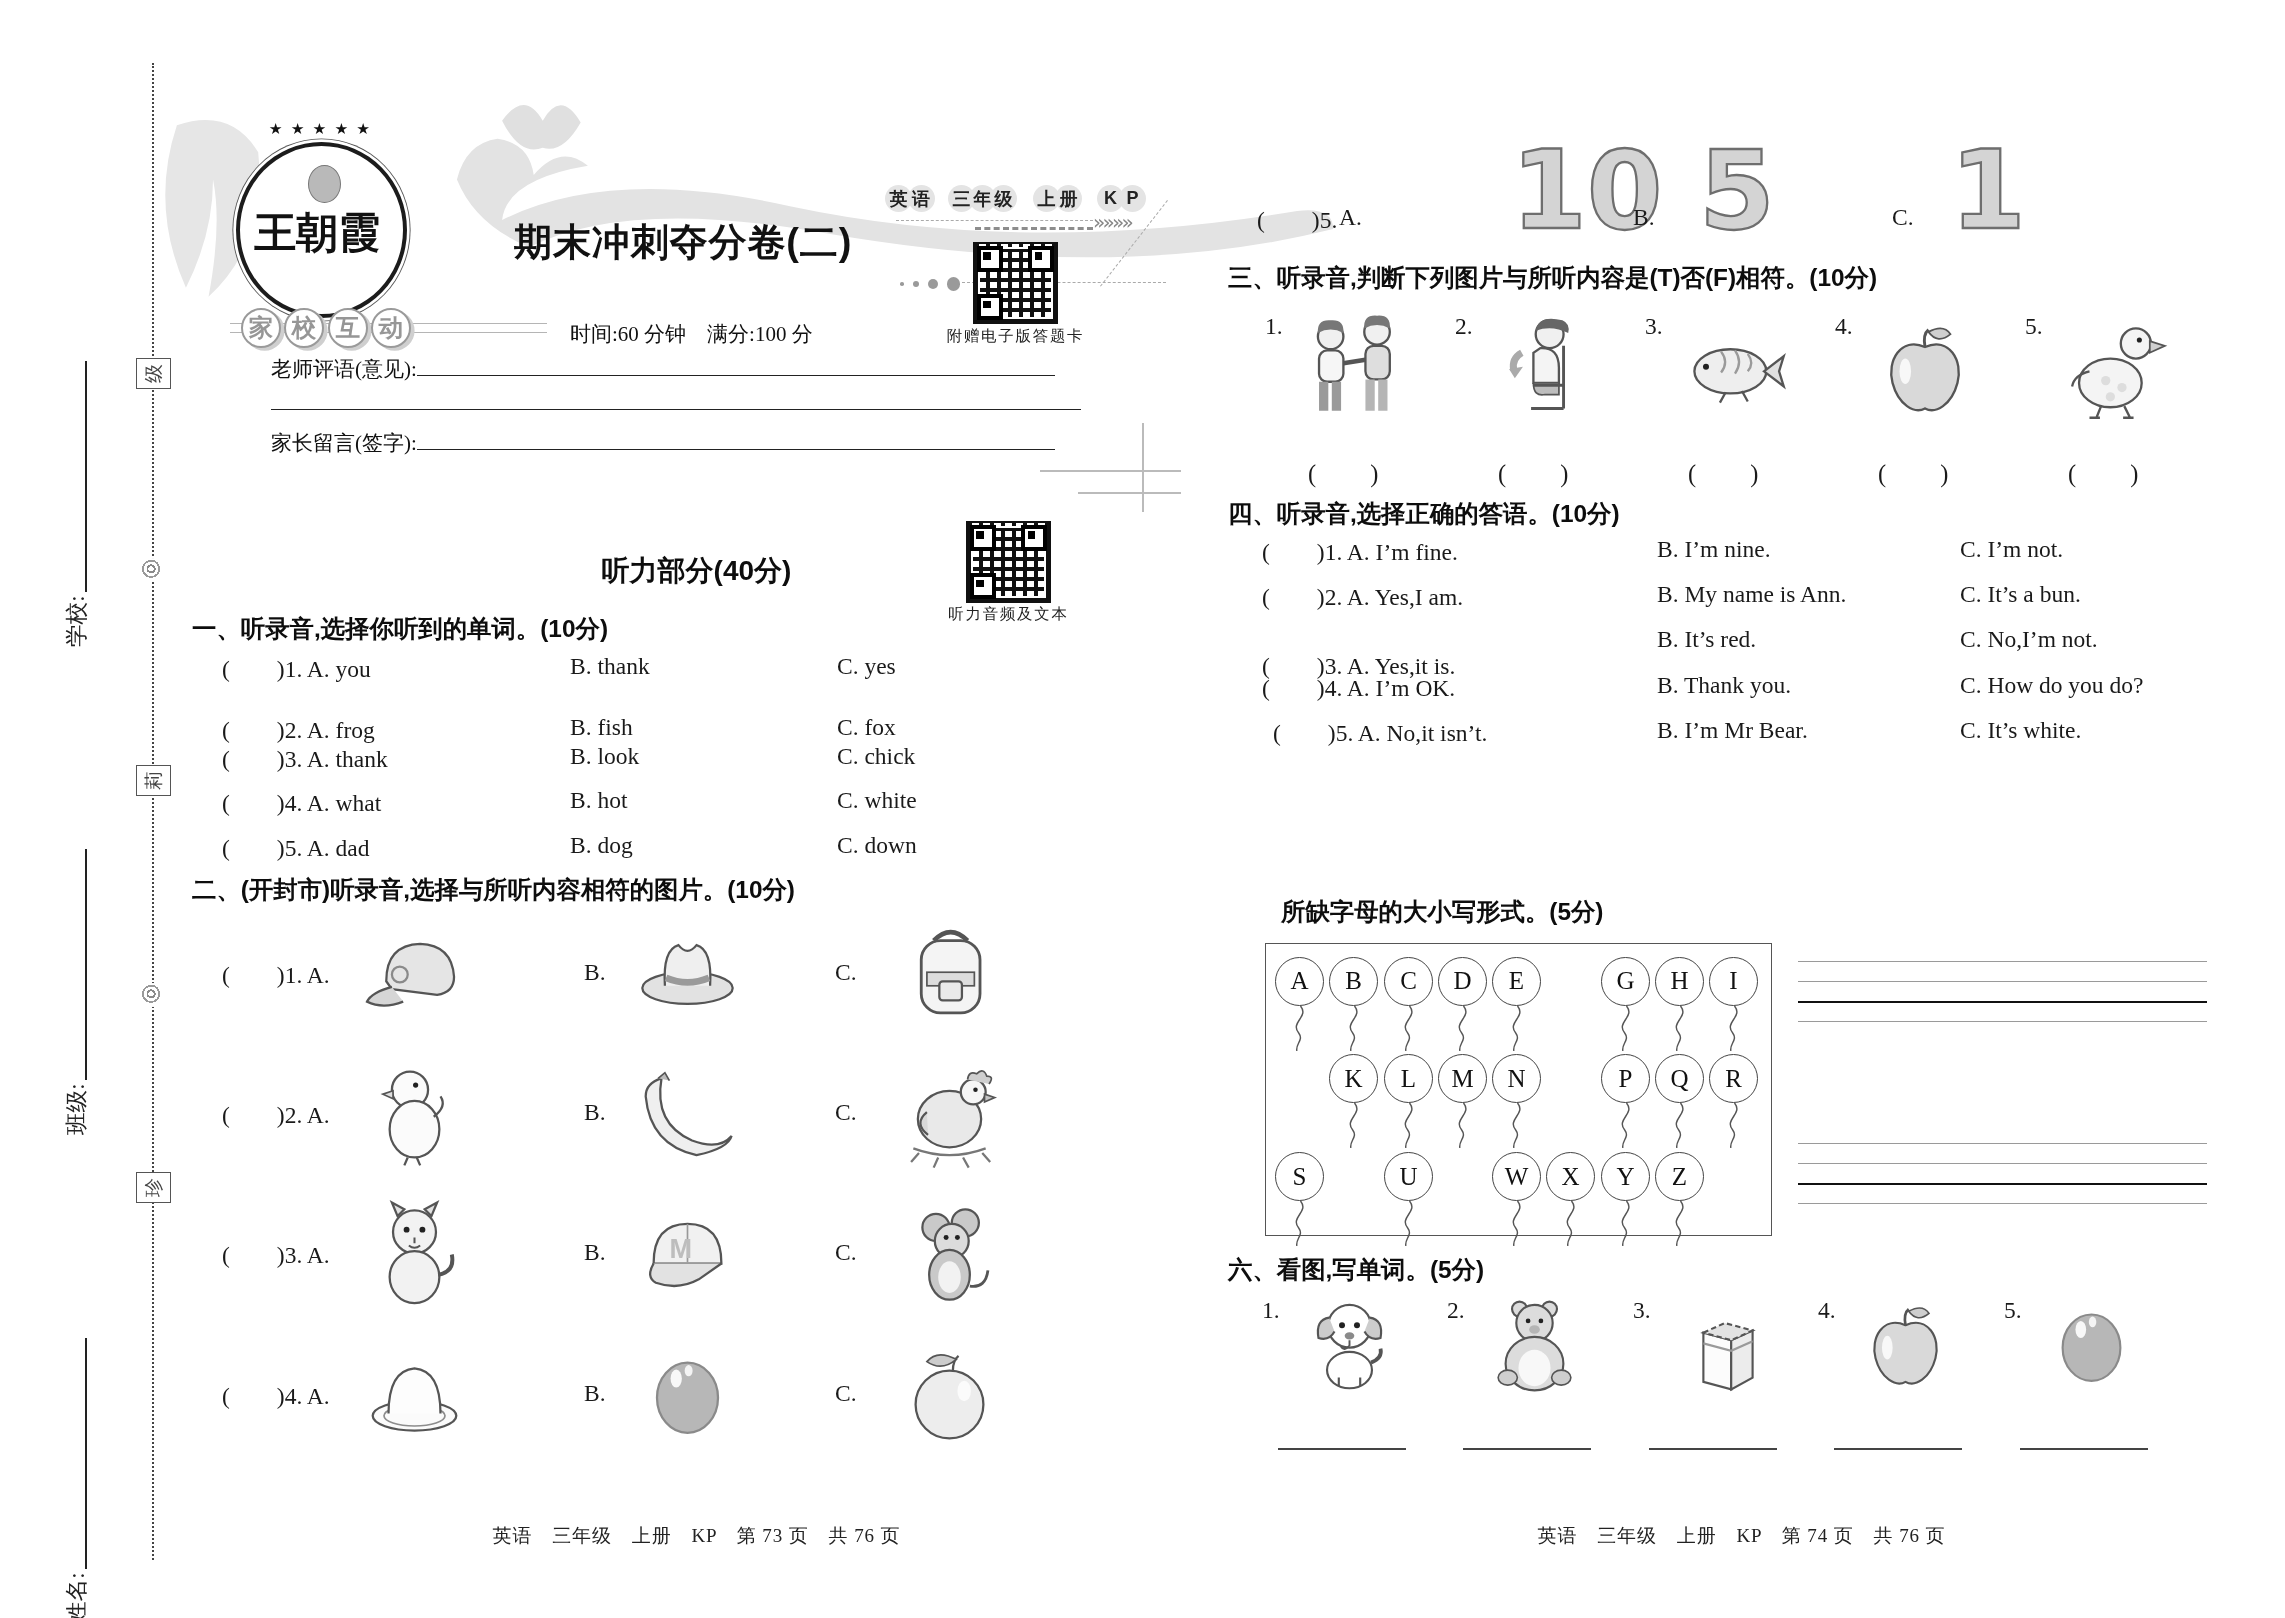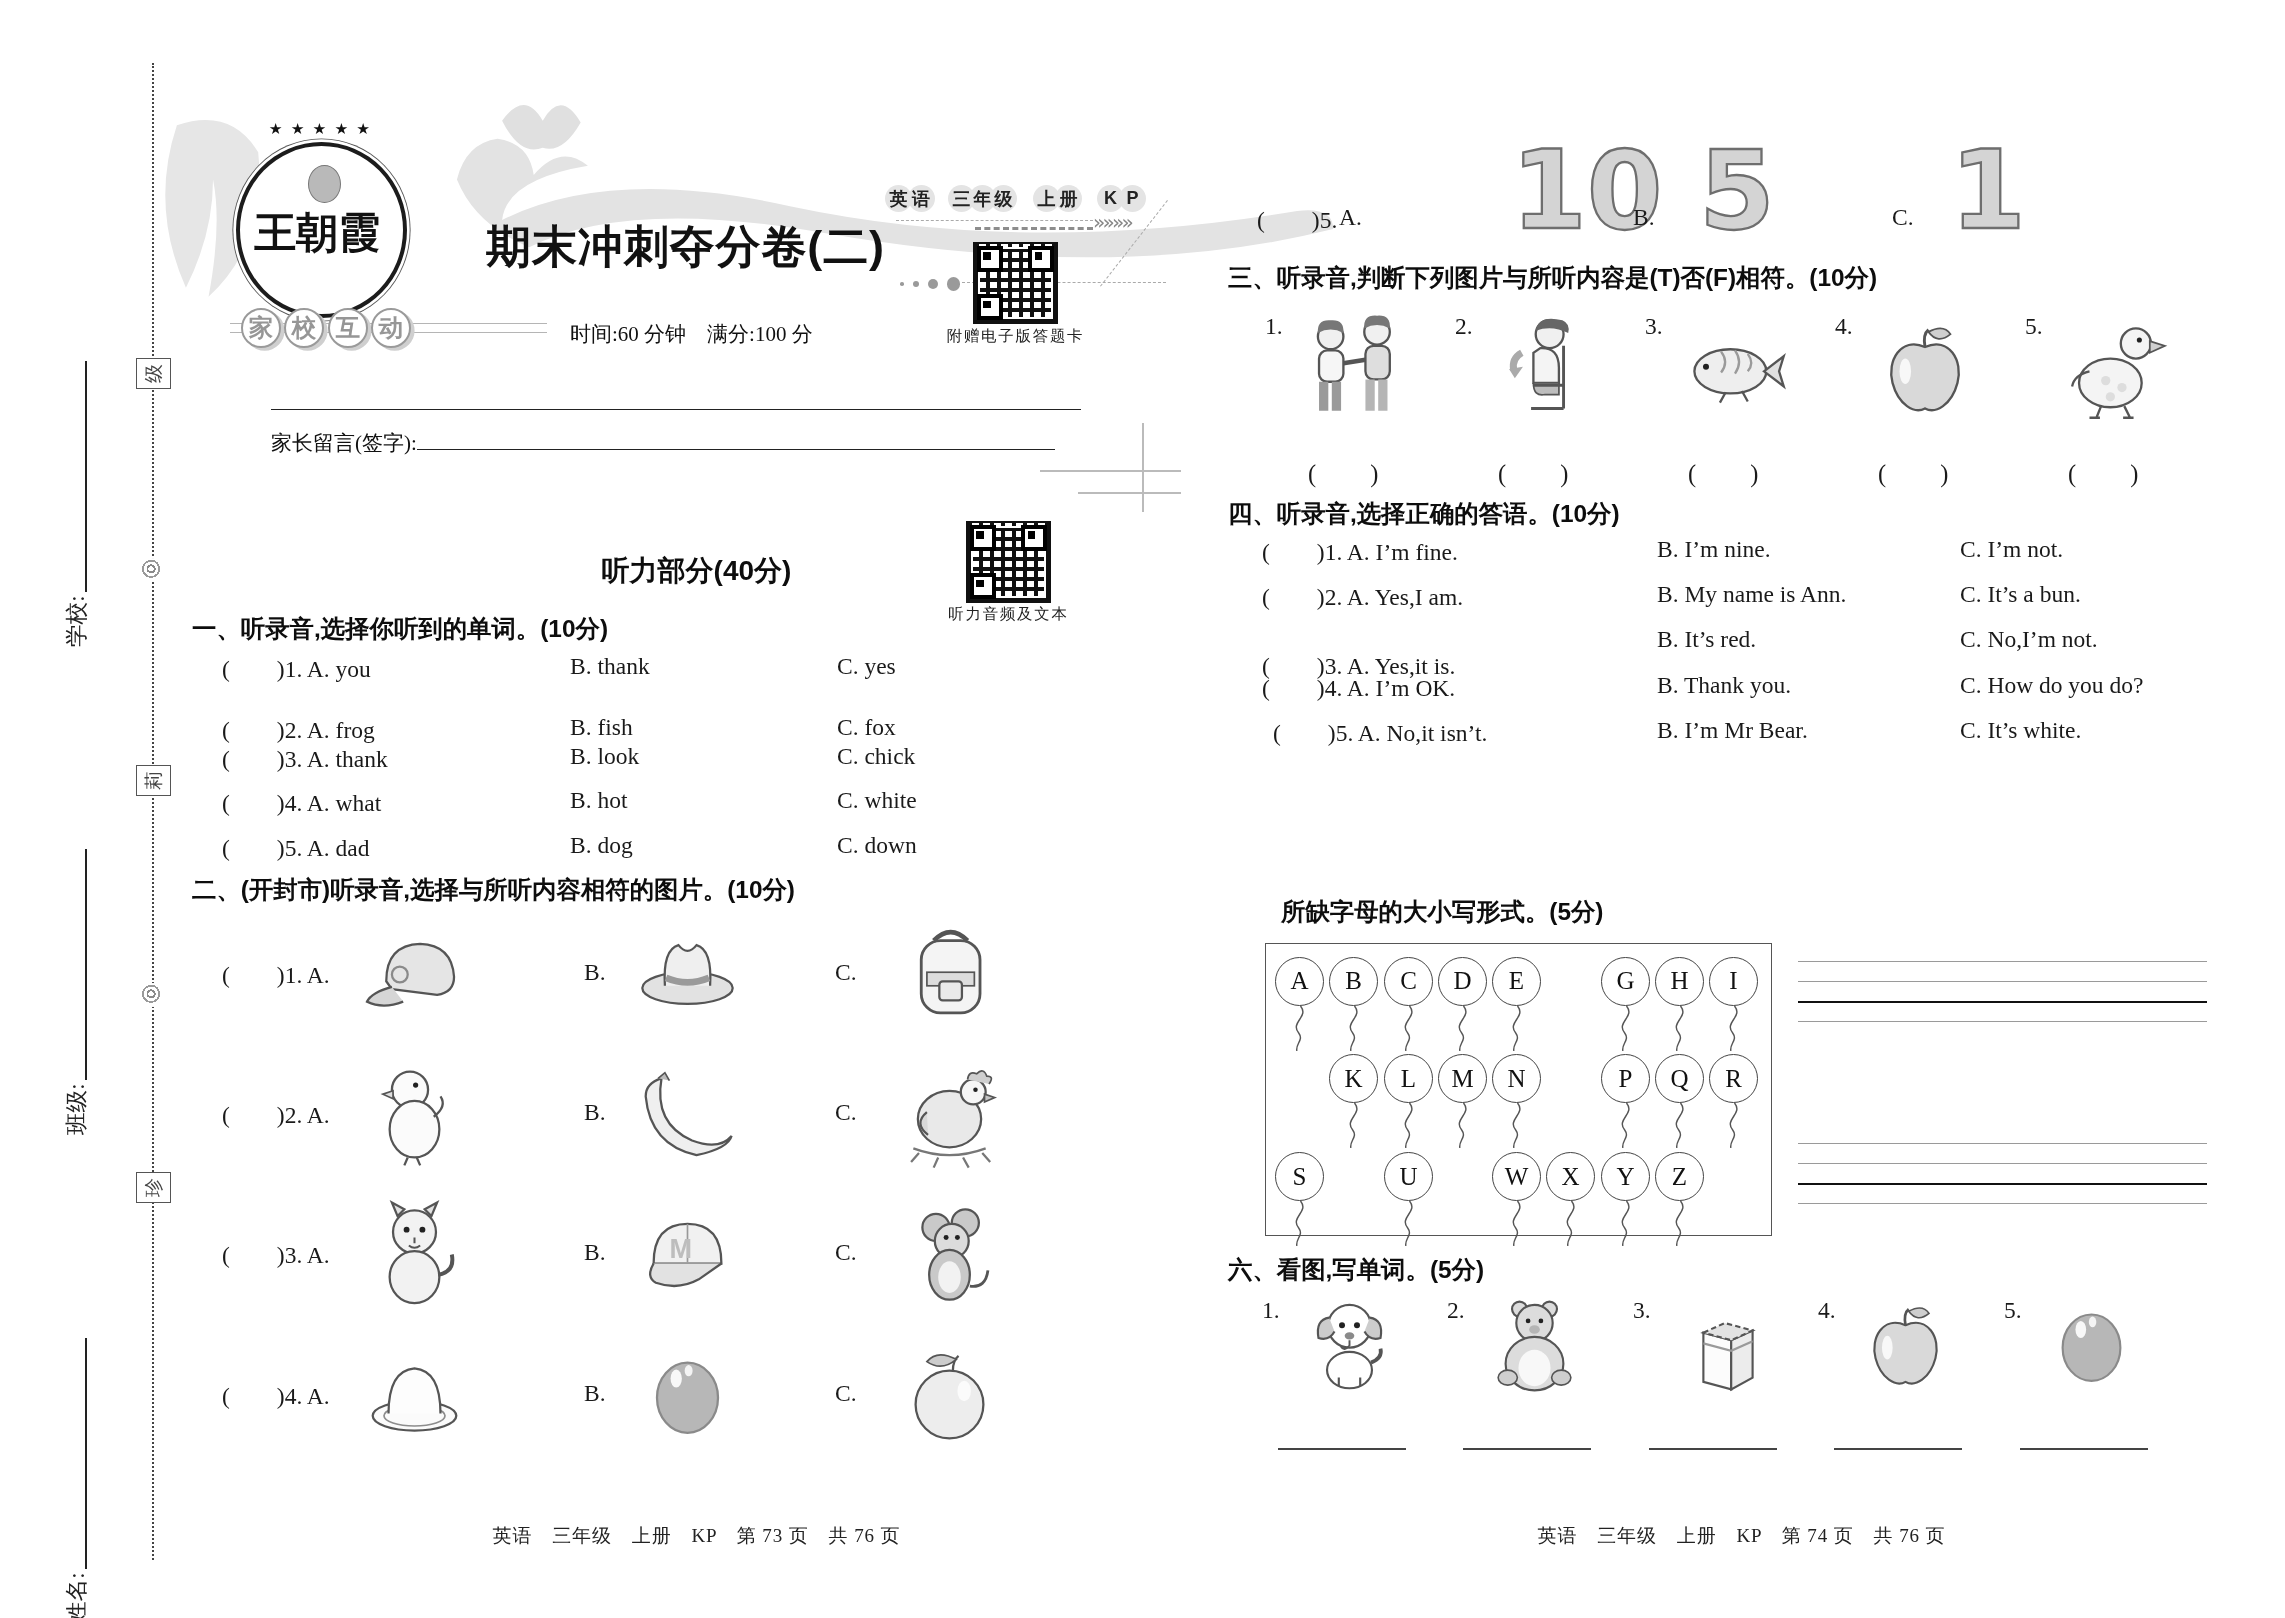--- a/index.html
+++ b/index.html
@@ -28,21 +28,21 @@
   .logo .brandtext{position:absolute;left:12.7px;top:87px;width:163px;text-align:center;
                    font-size:42px;font-weight:bold;font-family:"Liberation Serif",serif;color:#111;}
   .chipbar{position:absolute;left:885px;top:185px;width:299px;height:33px;}
   .chip{position:absolute;top:0;width:27px;height:27px;border-radius:50%;background:#e4e4e4;
         display:flex;align-items:center;justify-content:center;font-size:18px;font-weight:bold;
         color:#222;font-family:"Liberation Sans",sans-serif;}
   .dash-thin{position:absolute;border-top:1.8px dashed #aaa;}
   .dash-bold{position:absolute;border-top:3.6px dashed #8d8d8d;}
   .arrows{position:absolute;left:1093px;top:210px;font-size:20px;color:#888;letter-spacing:-2.7px;
           font-family:"DejaVu Sans",sans-serif;}
-  .page-title{position:absolute;left:486px;top:217px;width:588px;font-size:45px;font-weight:bold;
+  .page-title{position:absolute;left:514px;top:217px;width:588px;font-size:38px;font-weight:bold;
               font-family:"Liberation Sans",sans-serif;letter-spacing:0.9px;color:#111;}
   .title-dots{position:absolute;top:277px;display:flex;align-items:center;gap:9px;}
   .dot{border-radius:50%;background:#9a9a9a;}
   
   .qr{position:absolute;background:
       repeating-linear-gradient(0deg,#111 0 4.5px,transparent 4.5px 10px),
       repeating-linear-gradient(90deg,#111 0 4.5px,#fff 4.5px 11px);
       border:2.7px solid #111;outline:2.7px solid #fff;outline-offset:-7.2px;}
   .qr .fp{position:absolute;width:18px;height:18px;border:4.5px solid #000;background:#fff;}
   .qr .fp::after{content:"";position:absolute;left:2.7px;top:2.7px;width:7.2px;height:7.2px;background:#000;}
@@ -174,20 +174,23 @@
     <div id="hx-bubbles">
         <div class="bub" style="left: 0px;">家</div>
         <div class="bub" style="left: 43px;">校</div>
         <div class="bub" style="left: 87px;">互</div>
         <div class="bub" style="left: 130px;">动</div>
       </div>
   </div>
 
   <div class="meta">时间:60 分钟　满分:100 分</div>
 
+  <div class="formrow" style="left:271px;top:355px;">
+    <span>老师评语(意见):</span><span class="fill" style="width:638px;"></span>
+  </div>
   <div class="thinline" style="left:271px;top:409px;width:810px;"></div>
   <div class="formrow" style="left:271px;top:429px;">
     <span>家长留言(签字):</span><span class="fill" style="width:638px;"></span>
   </div>
 
   <div class="grayline" style="left:1040px;top:470px;width:141px;height:1.8px;"></div>
   <div class="grayline" style="left:1142px;top:423px;width:1.8px;height:89px;"></div>
   <div class="grayline" style="left:1078px;top:492px;width:103px;height:1.8px;"></div>
 
   <div class="part-head" style="left:502px;top:552px;width:389px;">听力部分(40分)</div>

